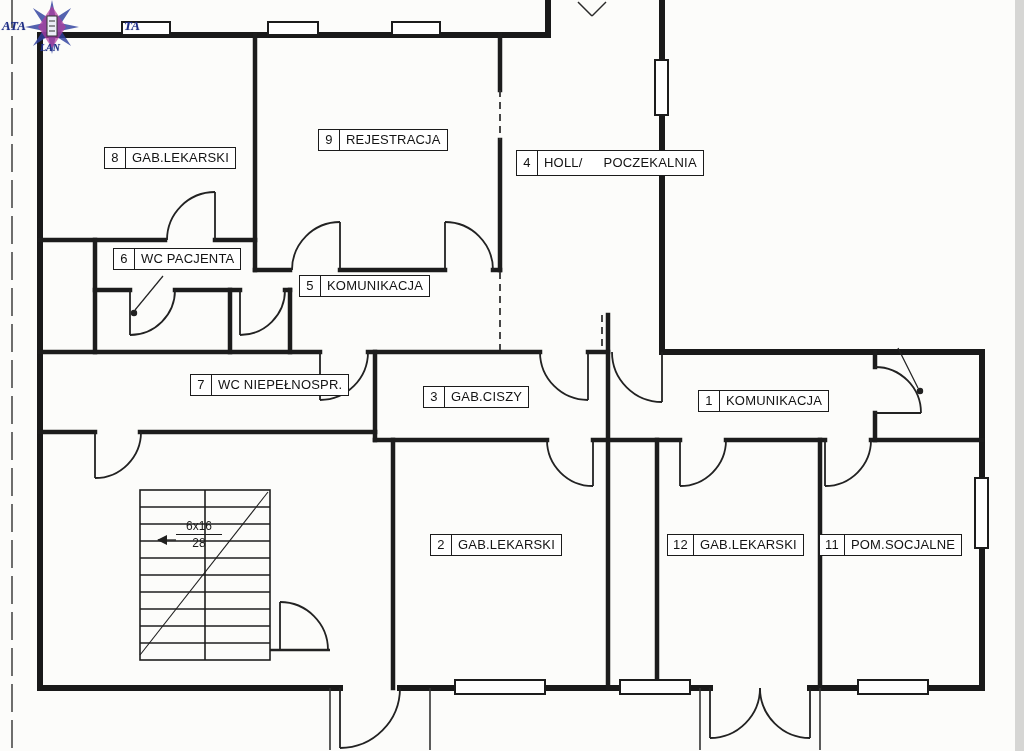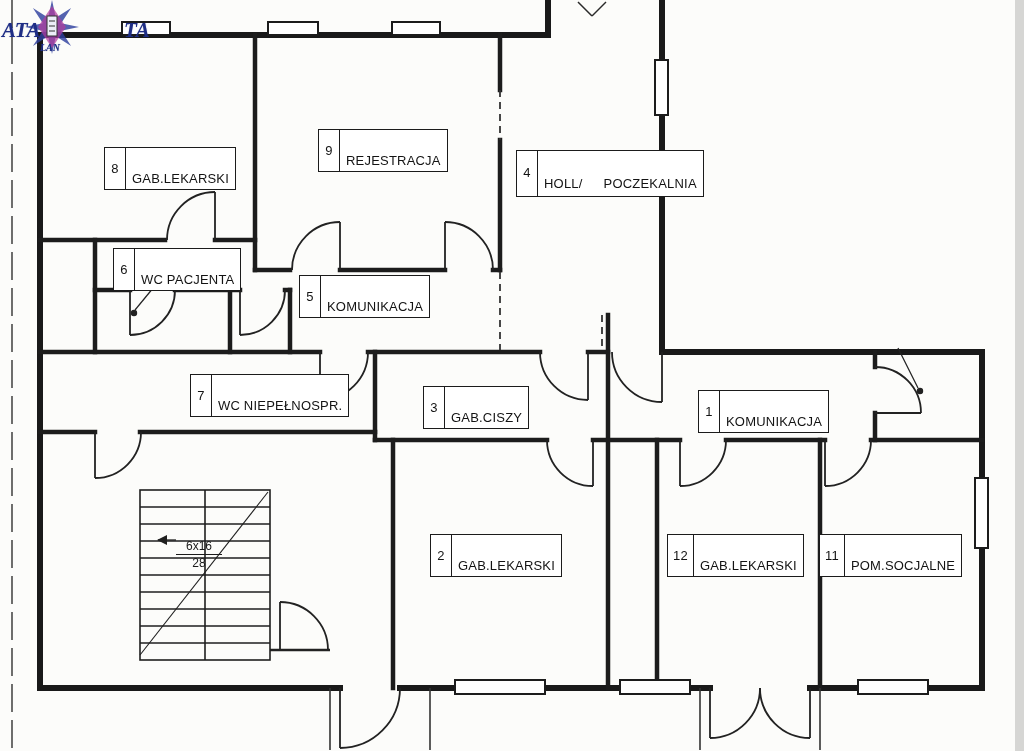--- a/index.html
+++ b/index.html
@@ -10,32 +10,32 @@
   svg.plan{position:absolute;left:0;top:0;z-index:1;}
   .room-label{
     position:absolute;z-index:3;display:inline-flex;align-items:stretch;
     background:#fff;border:1.5px solid #1b1b1b;color:#131313;
     font-size:13px;letter-spacing:.2px;white-space:nowrap;line-height:1.1;
   }
   .room-label .num{
     display:flex;align-items:center;justify-content:center;
     padding:3px 5px;border-right:1.5px solid #1b1b1b;min-width:10px;
   }
-  .room-label .nm{display:flex;align-items:center;padding:3px 6px;margin-top:21px;}
+  .room-label .nm{display:flex;align-items:center;padding:3px 6px;}
   .room-label .nm.multi{align-items:flex-start;justify-content:center;line-height:1.35;gap:21px;}
   .stair-note{
     position:absolute;left:176px;top:519px;width:46px;z-index:3;
-    text-align:center;font-size:12px;color:#1b1b1b;margin-top:20px;
+    text-align:center;font-size:12px;color:#1b1b1b;
   }
   .stair-note .top{display:block;border-bottom:1.3px solid #1b1b1b;padding-bottom:1px;}
   .stair-note .bot{display:block;padding-top:1px;}
   .logo{position:absolute;left:0;top:0;width:120px;height:70px;z-index:4;}
   .logo .t{
     position:absolute;font-family:"Liberation Serif",serif;font-style:italic;font-weight:700;
-    color:#1e2d85;font-size:21px;text-shadow:0 0 1px rgba(30,45,133,.5);
+    color:#1e2d85;font-size:13px;text-shadow:0 0 1px rgba(30,45,133,.5);
   }
   .logo .t1{left:2px;top:18px;}
   .logo .t2{left:76px;top:18px;margin-left:48px;}
   .logo .t3{left:40px;top:42px;font-size:10px;}
   .scan-edge{position:absolute;top:0;right:0;width:9px;height:751px;background:#d6d6d4;z-index:5;}
 </style>
 </head>
 <body>
 
 <div id="stage">

